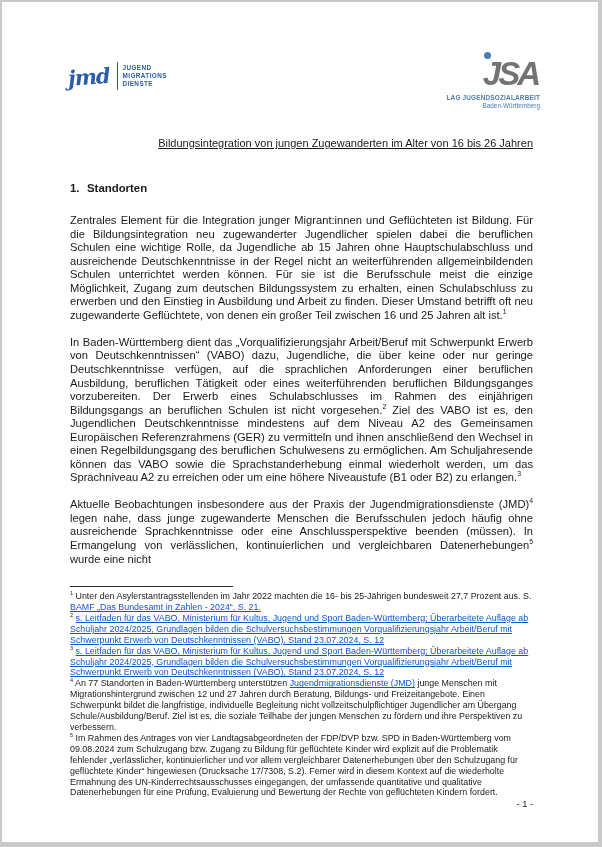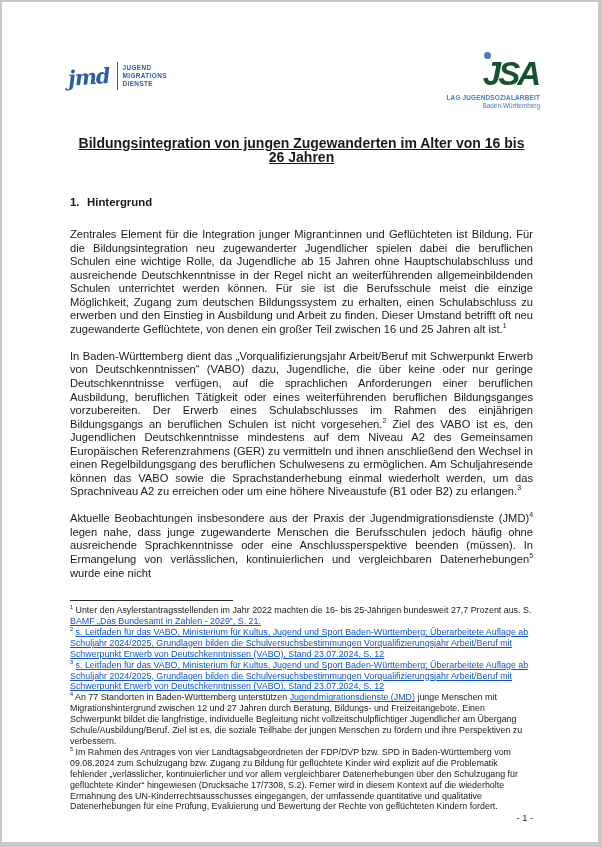--- a/index.html
+++ b/index.html
@@ -37,36 +37,36 @@
   }
   .jsa{display:flex;flex-direction:column;align-items:flex-end;}
   .jsa-mark{position:relative;height:40px;padding-right:2px;}
   .jsa-dot{
     position:absolute;left:1px;top:-2px;width:7px;height:7px;border-radius:50%;
     background:#4a7cb5;
   }
   .jsa-letters{
     font-weight:bold;font-style:italic;
     font-size:33px;line-height:40px;
-    color:#14532d;letter-spacing:-3px;
+    color:#737373;letter-spacing:-3px;
   }
   .jsa-org{
     font-size:6.4px;font-weight:bold;color:#4a7cb5;letter-spacing:.2px;line-height:8px;
   }
   .jsa-region{
     font-size:6.4px;color:#4a7cb5;line-height:8px;
   }
   
   .main{
     position:absolute;left:68px;right:65px;top:134px;
     color:#1a1a1a;
   }
   .doc-title{
-    text-align:center;
-    font-size:14px;font-weight:bold;
+    text-align:right;
+    font-size:11px;font-weight:normal;
     text-decoration:underline;
     line-height:14px;
   }
   .sec-heading{
     margin-top:31px;
     font-size:11.4px;font-weight:bold;line-height:14px;
     display:flex;
   }
   .sec-heading .num{width:17px;}
   .para{
@@ -119,31 +119,31 @@
     </div>
 
   </div>
 
   <div class="main">
 
     <div class="doc-title">Bildungsintegration von jungen Zugewanderten im Alter von 16 bis 26 Jahren</div>
 
     <div class="sec-heading">
       <span class="num">1.</span>
-      <span>Hintergrund</span>
+      <span>Standorten</span>
     </div>
 
     <div class="para"><span>Zentrales Element für die Integration junger Migrant:innen und Geflüchteten ist Bildung. Für die Bildungsintegration neu zugewanderter Jugendlicher spielen dabei die beruflichen Schulen eine wichtige Rolle, da Jugendliche ab 15 Jahren ohne Hauptschulabschluss und ausreichende Deutschkenntnisse in der Regel nicht an weiterführenden allgemeinbildenden Schulen unterrichtet werden können. Für sie ist die Berufsschule meist die einzige Möglichkeit, Zugang zum deutschen Bildungssystem zu erhalten, einen Schulabschluss zu erwerben und den Einstieg in Ausbildung und Arbeit zu finden. Dieser Umstand betrifft oft neu zugewanderte Geflüchtete, von denen ein großer Teil zwischen 16 und 25 Jahren alt ist.</span><sup>1</sup></div>
     <div class="para"><span>In Baden-Württemberg dient das „Vorqualifizierungsjahr Arbeit/Beruf mit Schwerpunkt Erwerb von Deutschkenntnissen“ (VABO) dazu, Jugendliche, die über keine oder nur geringe Deutschkenntnisse verfügen, auf die sprachlichen Anforderungen einer beruflichen Ausbildung, beruflichen Tätigkeit oder eines weiterführenden beruflichen Bildungsganges vorzubereiten. Der Erwerb eines Schulabschlusses im Rahmen des einjährigen Bildungsgangs an beruflichen Schulen ist nicht vorgesehen.</span><sup>2</sup><span> Ziel des VABO ist es, den Jugendlichen Deutschkenntnisse mindestens auf dem Niveau A2 des Gemeinsamen Europäischen Referenzrahmens (GER) zu vermitteln und ihnen anschließend den Wechsel in einen Regelbildungsgang des beruflichen Schulwesens zu ermöglichen. Am Schuljahresende können das VABO sowie die Sprachstanderhebung einmal wiederholt werden, um das Sprachniveau A2 zu erreichen oder um eine höhere Niveaustufe (B1 oder B2) zu erlangen.</span><sup>3</sup></div>
     <div class="para"><span>Aktuelle Beobachtungen insbesondere aus der Praxis der Jugendmigrationsdienste (JMD)</span><sup>4</sup><span> legen nahe, dass junge zugewanderte Menschen die Berufsschulen jedoch häufig ohne ausreichende Sprachkenntnisse oder eine Anschlussperspektive beenden (müssen). In Ermangelung von verlässlichen, kontinuierlichen und vergleichbaren Datenerhebungen</span><sup>5</sup><span> wurde eine nicht</span></div>
 
     <div class="fn-sep"></div>
 
     <div class="footnotes">
-      <div class="footnote"><sup>1</sup><span> Unter den Asylerstantragsstellenden im Jahr 2022 machten die 16- bis 25-Jährigen bundesweit 27,7 Prozent aus. S. </span><a class="doclink" href="#">BAMF „Das Bundesamt in Zahlen - 2029“, S. 21.</a></div>
+      <div class="footnote"><sup>1</sup><span> Unter den Asylerstantragsstellenden im Jahr 2022 machten die 16- bis 25-Jährigen bundesweit 27,7 Prozent aus. S. </span><a class="doclink" href="#">BAMF „Das Bundesamt in Zahlen - 2024“, S. 21.</a></div>
       <div class="footnote"><sup>2</sup><span> </span><a class="doclink" href="#">s. Leitfaden für das VABO, Ministerium für Kultus, Jugend und Sport Baden-Württemberg; Überarbeitete Auflage ab Schuljahr 2024/2025, Grundlagen bilden die Schulversuchsbestimmungen Vorqualifizierungsjahr Arbeit/Beruf mit Schwerpunkt Erwerb von Deutschkenntnissen (VABO), Stand 23.07.2024, S. 12</a></div>
       <div class="footnote"><sup>3</sup><span> </span><a class="doclink" href="#">s. Leitfaden für das VABO, Ministerium für Kultus, Jugend und Sport Baden-Württemberg; Überarbeitete Auflage ab Schuljahr 2024/2025, Grundlagen bilden die Schulversuchsbestimmungen Vorqualifizierungsjahr Arbeit/Beruf mit Schwerpunkt Erwerb von Deutschkenntnissen (VABO), Stand 23.07.2024, S. 12</a></div>
       <div class="footnote"><sup>4</sup><span> An 77 Standorten in Baden-Württemberg unterstützen </span><a class="doclink" href="#">Jugendmigrationsdienste (JMD)</a><span> junge Menschen mit Migrationshintergrund zwischen 12 und 27 Jahren durch Beratung, Bildungs- und Freizeitangebote. Einen Schwerpunkt bildet die langfristige, individuelle Begleitung nicht vollzeitschulpflichtiger Jugendlicher am Übergang Schule/Ausbildung/Beruf. Ziel ist es, die soziale Teilhabe der jungen Menschen zu fördern und ihre Perspektiven zu verbessern.</span></div>
       <div class="footnote"><sup>5</sup><span> Im Rahmen des Antrages von vier Landtagsabgeordneten der FDP/DVP bzw. SPD in Baden-Württemberg vom 09.08.2024 zum Schulzugang bzw. Zugang zu Bildung für geflüchtete Kinder wird explizit auf die Problematik fehlender „verlässlicher, kontinuierlicher und vor allem vergleichbarer Datenerhebungen über den Schulzugang für geflüchtete Kinder“ hingewiesen (Drucksache 17/7308, S.2). Ferner wird in diesem Kontext auf die wiederholte Ermahnung des UN-Kinderrechtsausschusses eingegangen, der umfassende quantitative und qualitative Datenerhebungen für eine Prüfung, Evaluierung und Bewertung der Rechte von geflüchteten Kindern fordert.</span></div>
     </div>
 
     <div class="page-num">- 1 -</div>
 
   </div>
 

